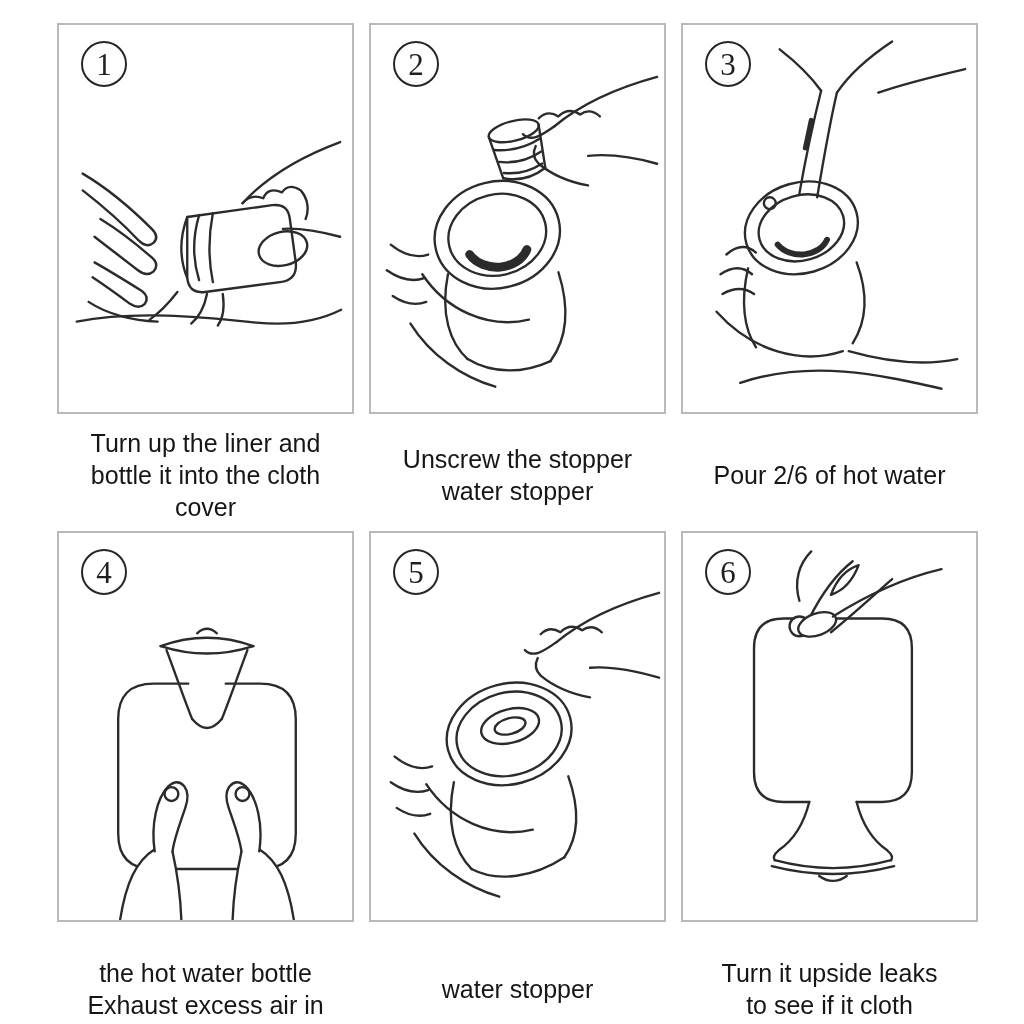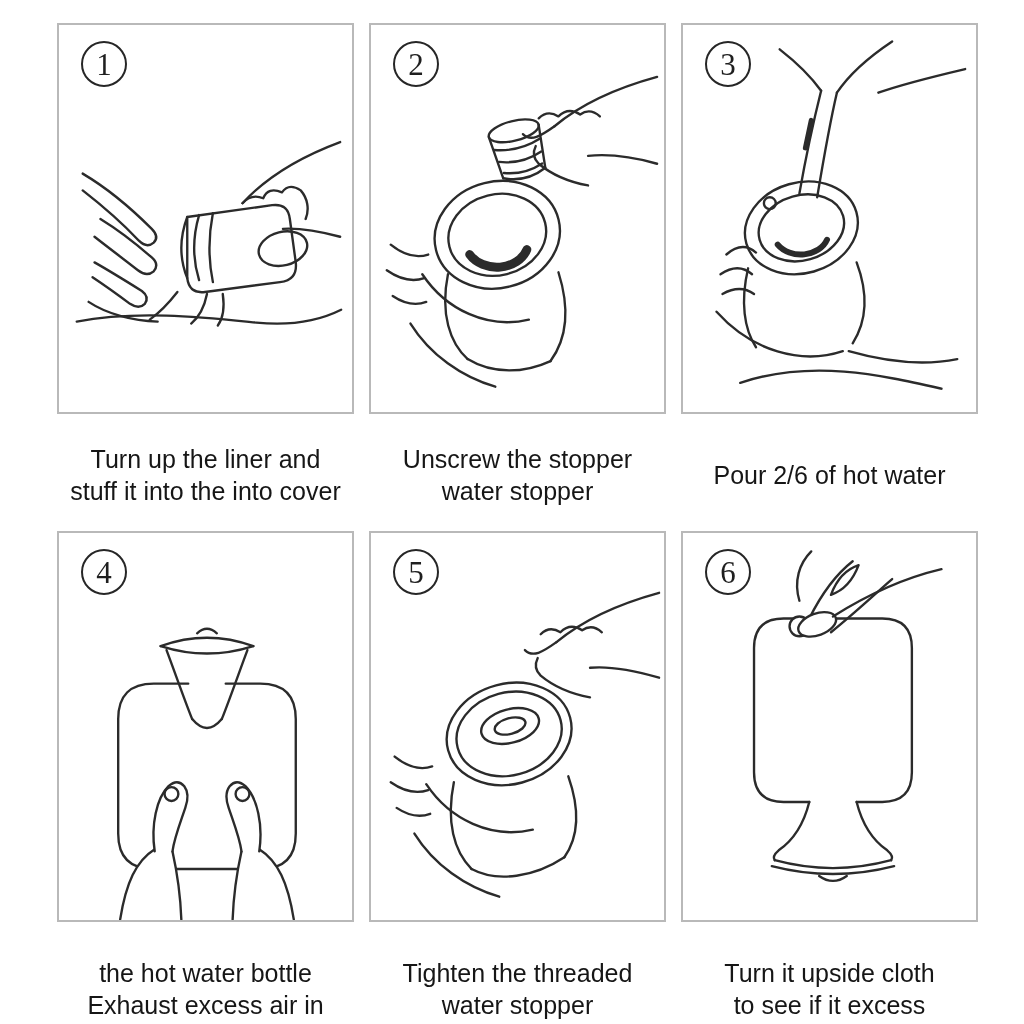--- a/index.html
+++ b/index.html
@@ -120,21 +120,21 @@
         <path d="M58,362 C130,338 200,354 262,368"></path>
       </g>
     </svg>
     <div class="num">
       <span>3</span>
     </div>
   </div>
 
   <div class="caption">
     <div>Turn up the liner and</div>
-    <div>stuff it into the into cover</div>
+    <div>bottle it into the cloth cover</div>
   </div>
   <div class="caption">
     <div>Unscrew the stopper</div>
     <div>water stopper</div>
   </div>
   <div class="caption">
     <div>Pour 2/6 of hot water</div>
     <div></div>
   </div>
 
@@ -213,21 +213,20 @@
     <div class="num">
       <span>6</span>
     </div>
   </div>
 
   <div class="caption">
     <div>the hot water bottle</div>
     <div>Exhaust excess air in</div>
   </div>
   <div class="caption">
-    <div>Tighten the threaded</div>
     <div>water stopper</div>
   </div>
   <div class="caption">
-    <div>Turn it upside cloth</div>
-    <div>to see if it excess</div>
+    <div>Turn it upside leaks</div>
+    <div>to see if it cloth</div>
   </div>
 
 </div>
 
 </body></html>

